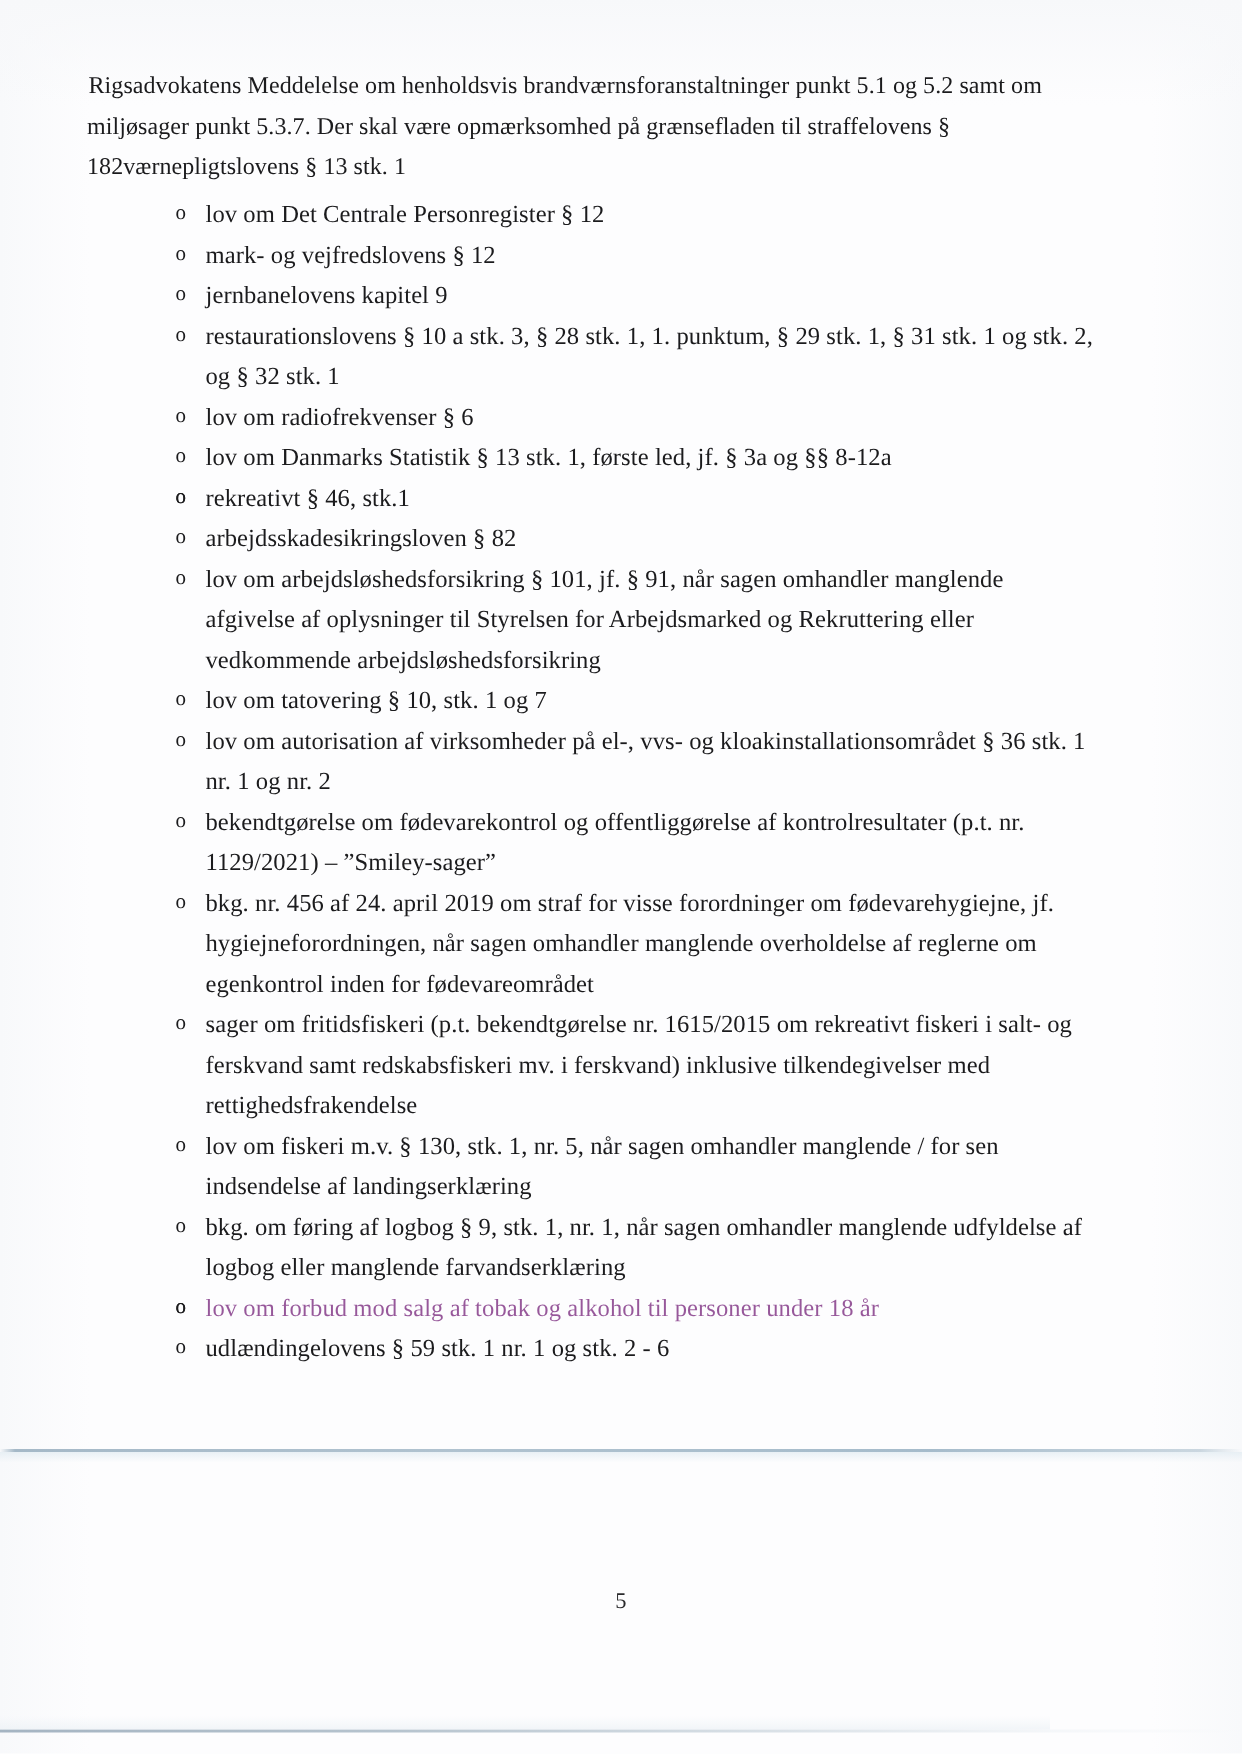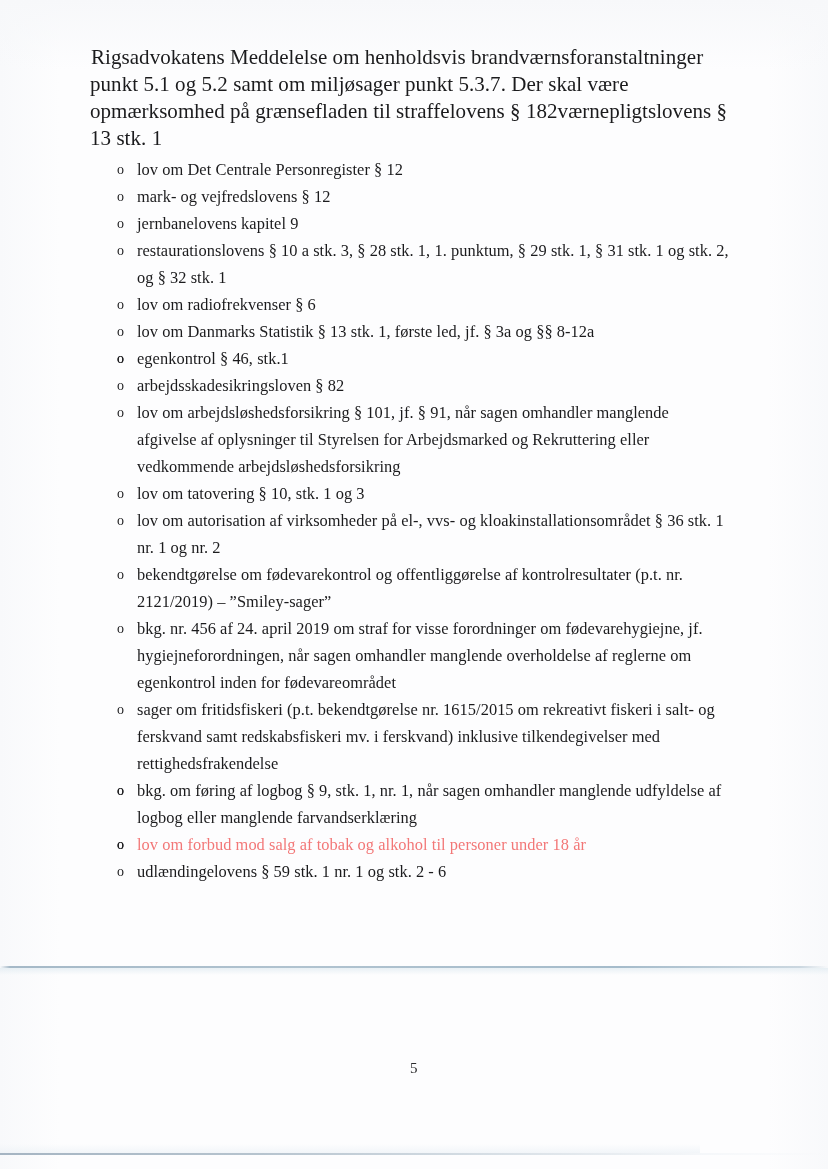--- a/index.html
+++ b/index.html
@@ -39,22 +39,22 @@
   .content {
     position: absolute;
     left: 0;
     top: 44px;
     width: 828px;
   }
 
   
   .intro {
     margin: 0;
-    padding: 0 96px 0 90px;
-    font-size: 21px;
+    padding: 0 96px 0 58px;
+    font-size: 16px;
     line-height: 27px;
     text-indent: 1px;
     letter-spacing: 0.05px;
   }
 
   
   .law-list {
     list-style: none;
     margin: 4px 0 0 0;
     padding: 0;
@@ -72,21 +72,21 @@
     top: 0;
     width: 14px;
     font-size: 14px;
     line-height: 27px;
     color: #1b1b1d;
     font-family: "Liberation Serif", "DejaVu Serif", serif;
   }
 
   
   .law-item.faded .item-text {
-    color: #ef4444;
+    color: #701a75;
     opacity: 0.72;
   }
 
   
   .scan-line {
     position: absolute;
     left: 0;
     width: 828px;
     height: 2px;
     z-index: 5;
@@ -160,29 +160,29 @@
     <p class="intro">Rigsadvokatens Meddelelse om henholdsvis brandværnsforanstaltninger punkt 5.1 og 5.2 samt om miljøsager punkt 5.3.7. Der skal være opmærksomhed på grænsefladen til straffelovens § 182værnepligtslovens § 13 stk. 1</p>
 
     <ul class="law-list">
         <li class="law-item"><span class="bullet">o</span><span class="item-text">lov om Det Centrale Personregister § 12</span></li>
         <li class="law-item"><span class="bullet">o</span><span class="item-text">mark- og vejfredslovens § 12</span></li>
         <li class="law-item"><span class="bullet">o</span><span class="item-text">jernbanelovens kapitel 9</span></li>
         <li class="law-item"><span class="bullet">o</span><span class="item-text">restaurationslovens § 10 a stk. 3, § 28 stk. 1, 1. punktum, § 29 stk. 1, § 31 stk. 1 og stk. 2, og § 32 stk. 1</span></li>
         <li class="law-item"><span class="bullet">o</span><span class="item-text">lov om radiofrekvenser § 6</span></li>
         <li class="law-item"><span class="bullet">o</span><span class="item-text">lov om Danmarks Statistik § 13 stk. 1, første led, jf. § 3a og §§ 8-12a</span></li>
         <li class="law-item"><span class="bullet">o</span></li>
-        <li class="law-item"><span class="bullet">o</span><span class="item-text">egenkontrol § 46, stk.1</span></li>
+        <li class="law-item"><span class="bullet">o</span><span class="item-text">rekreativt § 46, stk.1</span></li>
         <li class="law-item"><span class="bullet">o</span><span class="item-text">arbejdsskadesikringsloven § 82</span></li>
         <li class="law-item"><span class="bullet">o</span><span class="item-text">lov om arbejdsløshedsforsikring § 101, jf. § 91, når sagen omhandler manglende afgivelse af oplysninger til Styrelsen for Arbejdsmarked og Rekruttering eller vedkommende arbejdsløshedsforsikring</span></li>
-        <li class="law-item"><span class="bullet">o</span><span class="item-text">lov om tatovering § 10, stk. 1 og 3</span></li>
+        <li class="law-item"><span class="bullet">o</span><span class="item-text">lov om tatovering § 10, stk. 1 og 7</span></li>
         <li class="law-item"><span class="bullet">o</span><span class="item-text">lov om autorisation af virksomheder på el-, vvs- og kloakinstallationsområdet § 36 stk. 1 nr. 1 og nr. 2</span></li>
-        <li class="law-item"><span class="bullet">o</span><span class="item-text">bekendtgørelse om fødevarekontrol og offentliggørelse af kontrolresultater (p.t. nr. 2121/2019) – ”Smiley-sager”</span></li>
+        <li class="law-item"><span class="bullet">o</span><span class="item-text">bekendtgørelse om fødevarekontrol og offentliggørelse af kontrolresultater (p.t. nr. 1129/2021) – ”Smiley-sager”</span></li>
         <li class="law-item"><span class="bullet">o</span><span class="item-text">bkg. nr. 456 af 24. april 2019 om straf for visse forordninger om fødevarehygiejne, jf. hygiejneforordningen, når sagen omhandler manglende overholdelse af reglerne om egenkontrol inden for fødevareområdet</span></li>
         <li class="law-item"><span class="bullet">o</span><span class="item-text">sager om fritidsfiskeri (p.t. bekendtgørelse nr. 1615/2015 om rekreativt fiskeri i salt- og ferskvand samt redskabsfiskeri mv. i ferskvand) inklusive tilkendegivelser med rettighedsfrakendelse</span></li>
-        <li class="law-item"><span class="bullet">o</span></li>
+        <li class="law-item"><span class="bullet">o</span><span class="item-text">lov om fiskeri m.v. § 130, stk. 1, nr. 5, når sagen omhandler manglende / for sen indsendelse af landingserklæring</span></li>
         <li class="law-item"><span class="bullet">o</span><span class="item-text">bkg. om føring af logbog § 9, stk. 1, nr. 1, når sagen omhandler manglende udfyldelse af logbog eller manglende farvandserklæring</span></li>
         <li class="law-item"><span class="bullet">o</span></li>
         <li class="law-item faded"><span class="bullet">o</span><span class="item-text">lov om forbud mod salg af tobak og alkohol til personer under 18 år</span></li>
         <li class="law-item"><span class="bullet">o</span><span class="item-text">udlændingelovens § 59 stk. 1 nr. 1 og stk. 2 - 6</span></li>
       </ul>
 
   </div>
 
   <div class="scan-line upper"></div>
   <div class="scan-line lower"></div>

